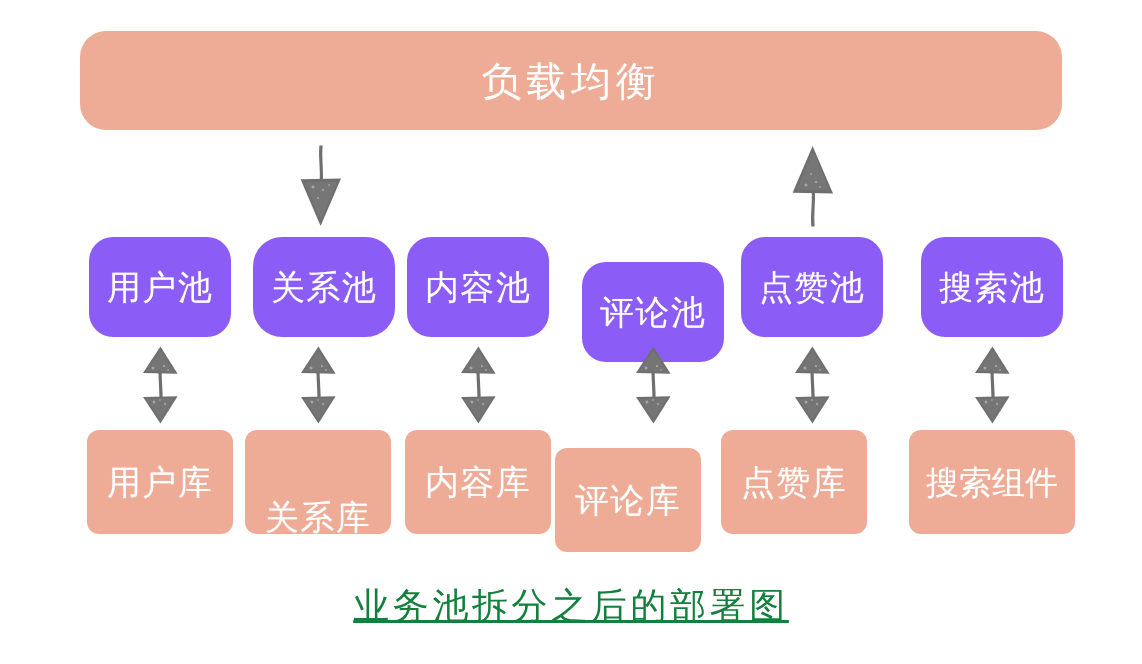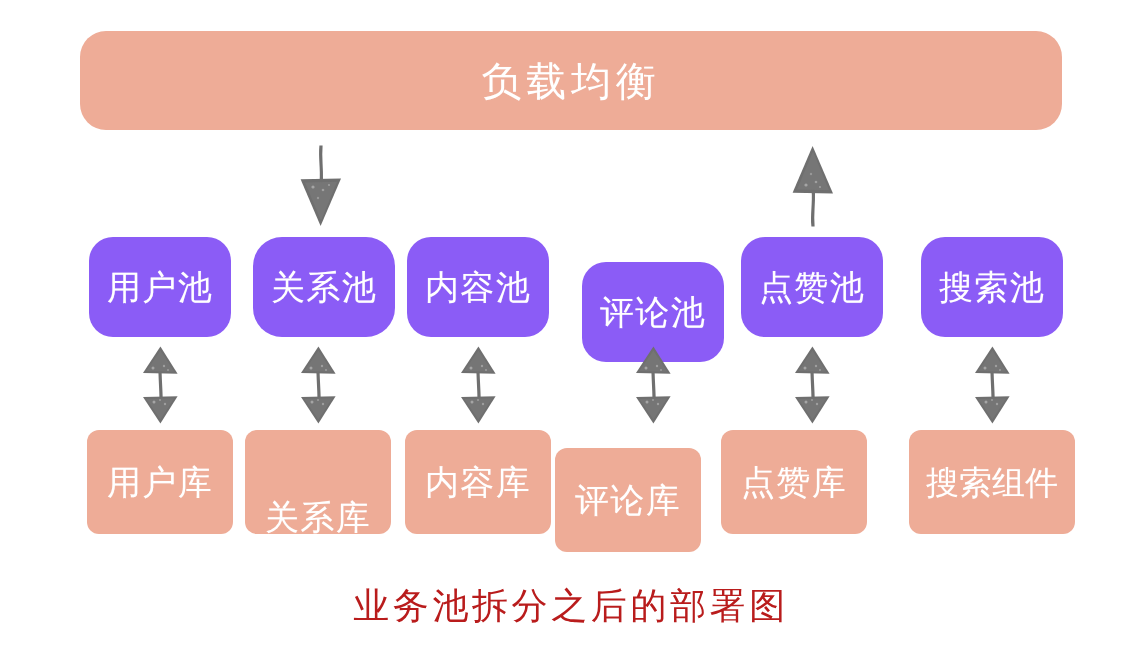--- a/index.html
+++ b/index.html
@@ -99,25 +99,26 @@
     display: block;
   }
 
   
   #caption {
     position: absolute;
     left: 0;
     top: 586px;
     width: 1142px;
     text-align: center;
-    color: #b91c1c;
+    color: #15803d;
     font-size: 36px;
     letter-spacing: 0.10em;
     line-height: 1.1;
     user-select: none;
+    text-decoration: underline;
   }
 </style>
 </head>
 <body>
 
 <div id="stage">
 
   <div class="node" id="lb-bar">
     <span class="node-label">负载均衡</span>
   </div>

